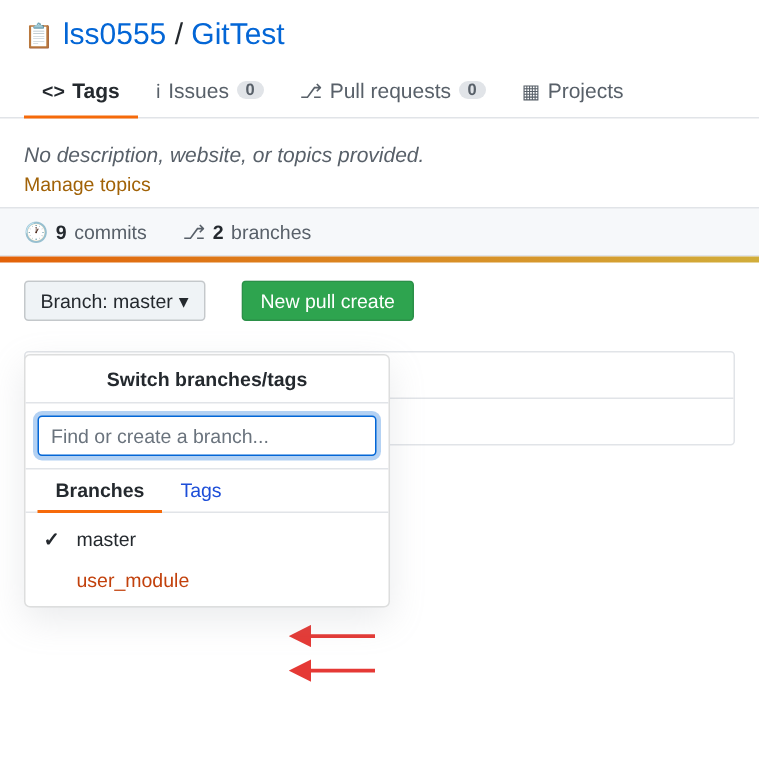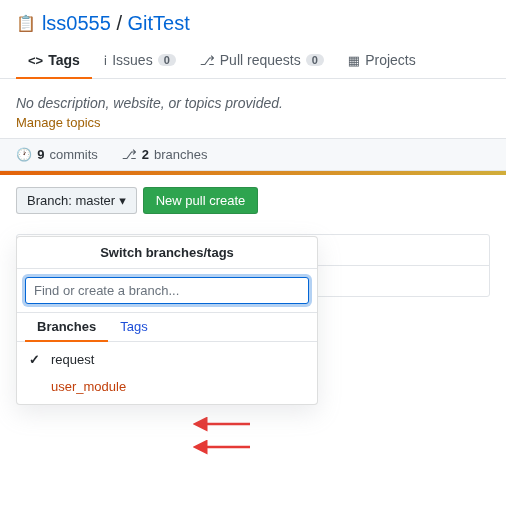--- a/index.html
+++ b/index.html
@@ -116,21 +116,21 @@
       height: 4px;
       background: linear-gradient(to right, #e36209 0%, #d1ad3a 100%);
       margin: 0;
     }
 
     
     .toolbar {
       padding: 12px 16px;
       display: flex;
       align-items: flex-start;
-      gap: 6px;
+      gap: 24px;
     }
     .btn-branch {
       display: flex;
       align-items: center;
       gap: 4px;
       background: #eff3f6;
       border: 1px solid rgba(27,31,35,0.2);
       border-radius: 3px;
       padding: 5px 10px;
       font-size: 13px;
@@ -147,21 +147,21 @@
       font-size: 13px;
       cursor: pointer;
       white-space: nowrap;
     }
 
     
     .dropdown-overlay {
       position: absolute;
       top: 236px;
       left: 16px;
-      width: 302px;
+      width: 244px;
       background: #fff;
       border: 1px solid rgba(27,31,35,0.15);
       border-radius: 4px;
       box-shadow: 0 8px 24px rgba(149,157,165,0.2);
       z-index: 100;
     }
     .dropdown-header {
       padding: 8px 12px;
       font-size: 13px;
       font-weight: 600;
@@ -303,21 +303,21 @@
       <input type="text" placeholder="Find or create a branch..." style="">
     </div>
     <div class="dropdown-tabs">
       <div class="dropdown-tab active">Branches</div>
       <div class="dropdown-tab">Tags</div>
     </div>
     <div class="branch-list">
 
       <div class="branch-item">
         <span class="checkmark">✓</span>
-        <span class="branch-name active-branch">request</span>
+        <span class="branch-name active-branch">master</span>
       </div>
 
       <div class="branch-item">
         <span class="checkmark">&nbsp;</span>
         <span class="branch-name">user_module</span>
       </div>
     </div>
   </div>
 
   <svg style="position:absolute; top:412px; left:195px; width:60px; height:25px; overflow:visible;">

